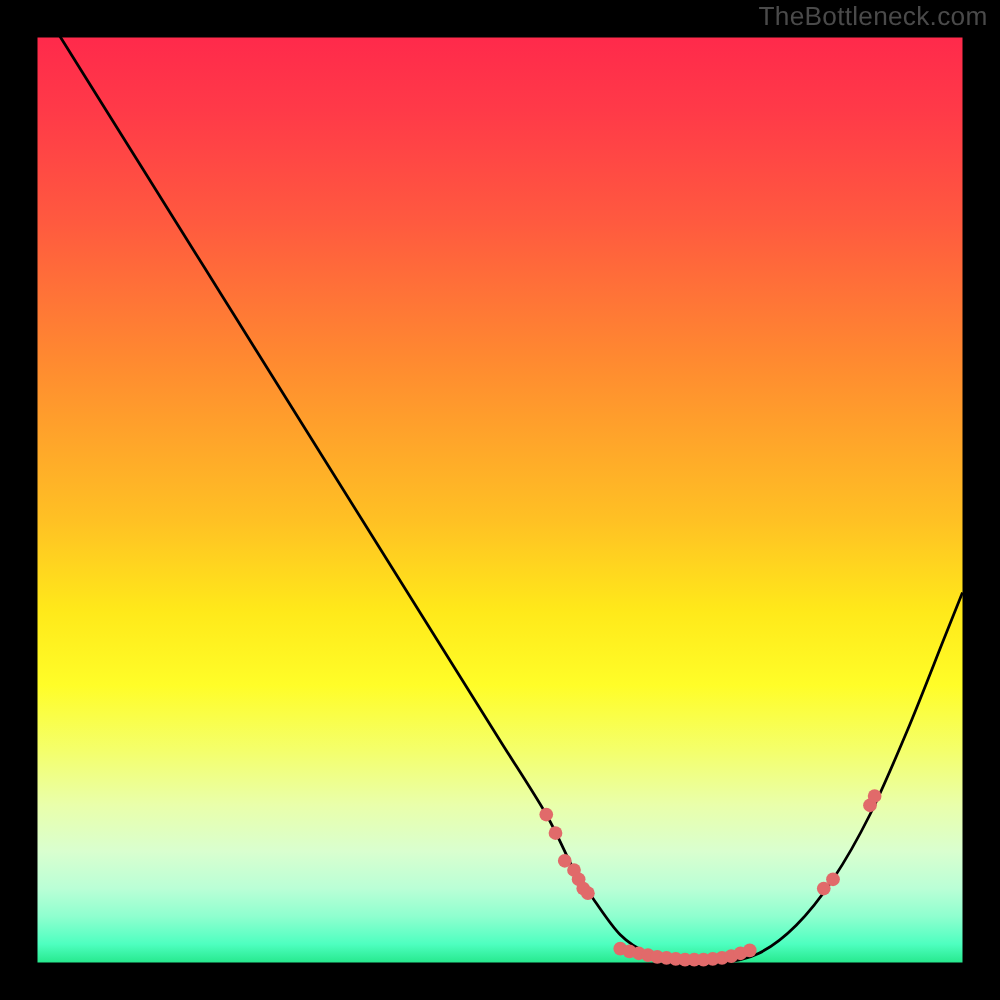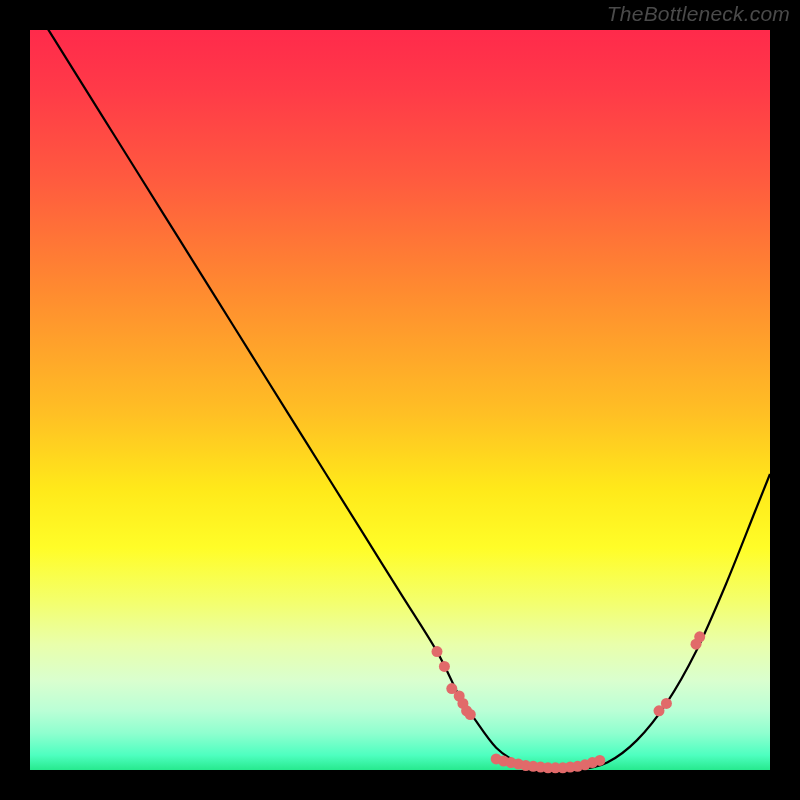--- a/index.html
+++ b/index.html
@@ -9,21 +9,20 @@
     height: 800px;
     background: #000;
     overflow: hidden;
     font-family: Arial, Helvetica, sans-serif;
   }
   .frame {
     position: relative;
     width: 800px;
     height: 668px;
     background: #000;
-    font-style: italic;
   }
   .watermark {
     position: absolute;
     top: 2px;
     right: 10px;
     color: #4a4a4a;
     font-size: 21px;
     font-weight: 500;
     letter-spacing: 0.2px;
     z-index: 10;

